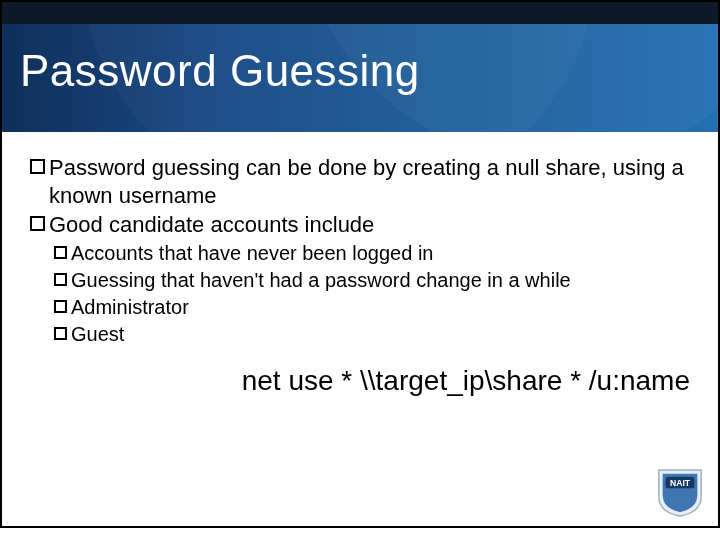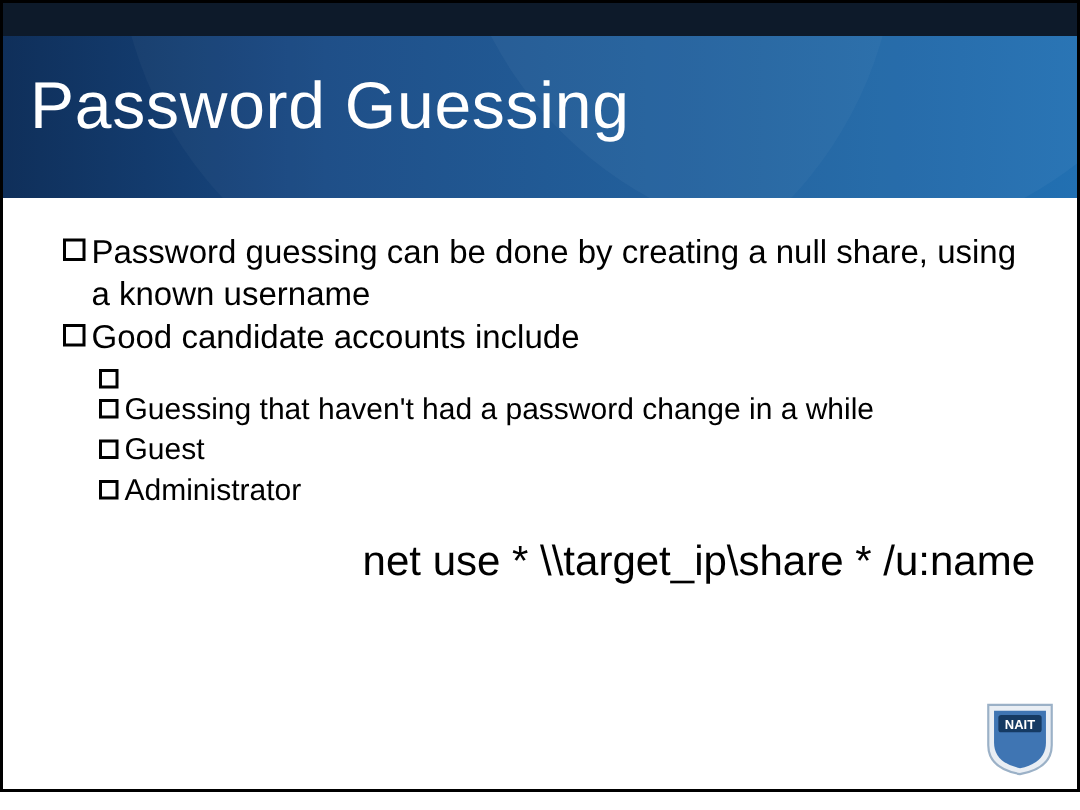--- a/index.html
+++ b/index.html
@@ -17,21 +17,21 @@
     content: ""; position: absolute; width: 520px; height: 520px; border-radius: 50%;
     background: rgba(255,255,255,0.04); pointer-events: none;
   }
   .title-band::before { top: -380px; right: -100px; }
   .title-band::after  { top: -330px; right: 120px; background: rgba(255,255,255,0.03); }
   .title-band h1 {
     position: absolute; left: 18px; top: 22px;
     font-size: 44px; font-weight: 400; color: #fff; letter-spacing: 0.5px; font-family: "Segoe UI", Arial, sans-serif;
   }
   .body {
-    flex: 1; padding: 22px 28px 10px 28px; color: #000; font-size: 22px; line-height: 1.25; margin-left: 12px;
+    flex: 1; padding: 22px 28px 10px 28px; color: #000; font-size: 22px; line-height: 1.25;
   }
   .bullet-row { display: flex; margin-bottom: 2px; }
   .sq { width: 15px; height: 15px; border: 2px solid #000; flex-shrink: 0; margin-top: 5px; margin-right: 4px; }
   .sub { padding-left: 24px; font-size: 20px; }
   .sub .sq { width: 13px; height: 13px; margin-top: 5px; }
   .standalone { margin-top: 16px; padding-left: 24px; font-size: 28px; text-align: right; }
   .footer {
     position: absolute; bottom: 8px; right: 14px;
   }
   .badge {
@@ -55,32 +55,33 @@
       <span>Password guessing can be done by creating a null share, using a known username</span>
     </div>
     <div class="bullet-row">
       <span class="sq"></span>
       <span>Good candidate accounts include</span>
     </div>
 
     <div class="sub">
       <div class="bullet-row">
         <span class="sq"></span>
+        <span>Accounts that have never been logged in</span>
       </div>
       <div class="bullet-row">
         <span class="sq"></span>
         <span>Guessing that haven't had a password change in a while</span>
       </div>
       <div class="bullet-row">
         <span class="sq"></span>
-        <span>Guest</span>
+        <span>Administrator</span>
       </div>
       <div class="bullet-row">
         <span class="sq"></span>
-        <span>Administrator</span>
+        <span>Guest</span>
       </div>
     </div>
 
     <div class="standalone">net use * \\target_ip\share *  /u:name</div>
   </div>
 
   <div class="footer badge">
     <svg viewBox="0 0 48 52">
       <path d="M2 2 H46 V30 Q46 46 24 50 Q2 46 2 30 Z" fill="#e9eef4" stroke="#9bb1c7" stroke-width="1.5"></path>
       <path d="M6 6 H42 V28 Q42 42 24 46 Q6 42 6 28 Z" fill="#3f75b3"></path>

